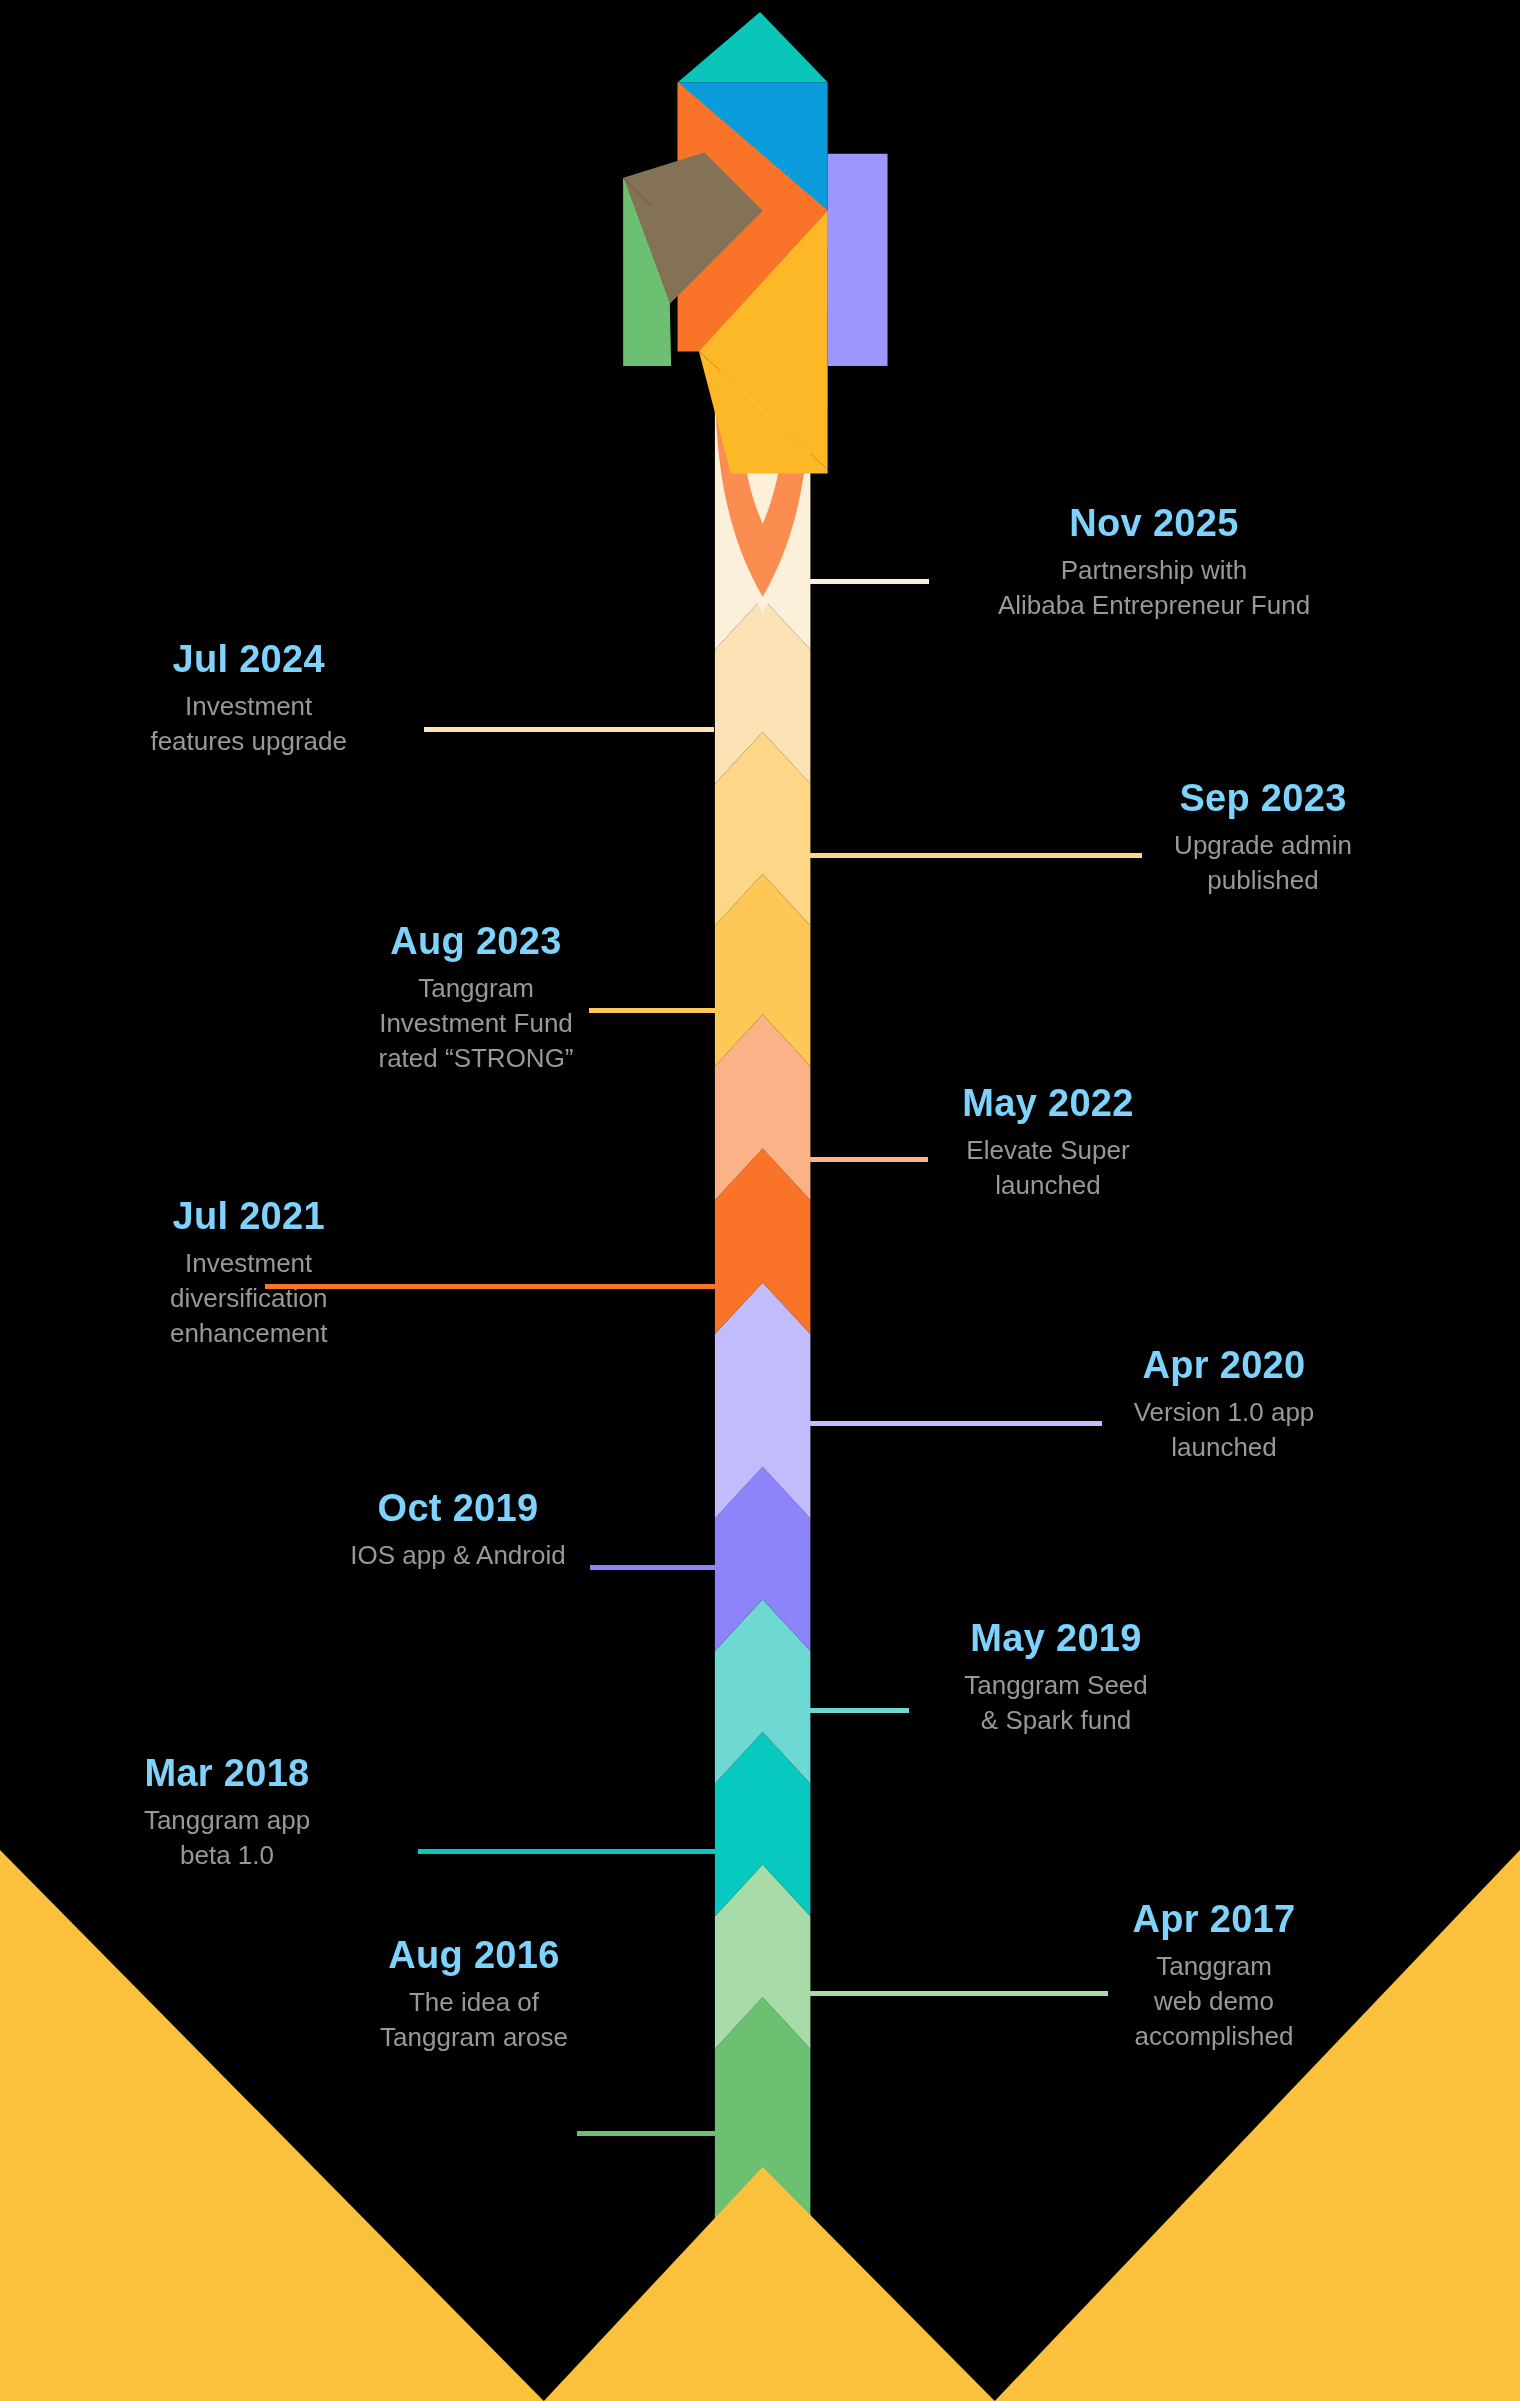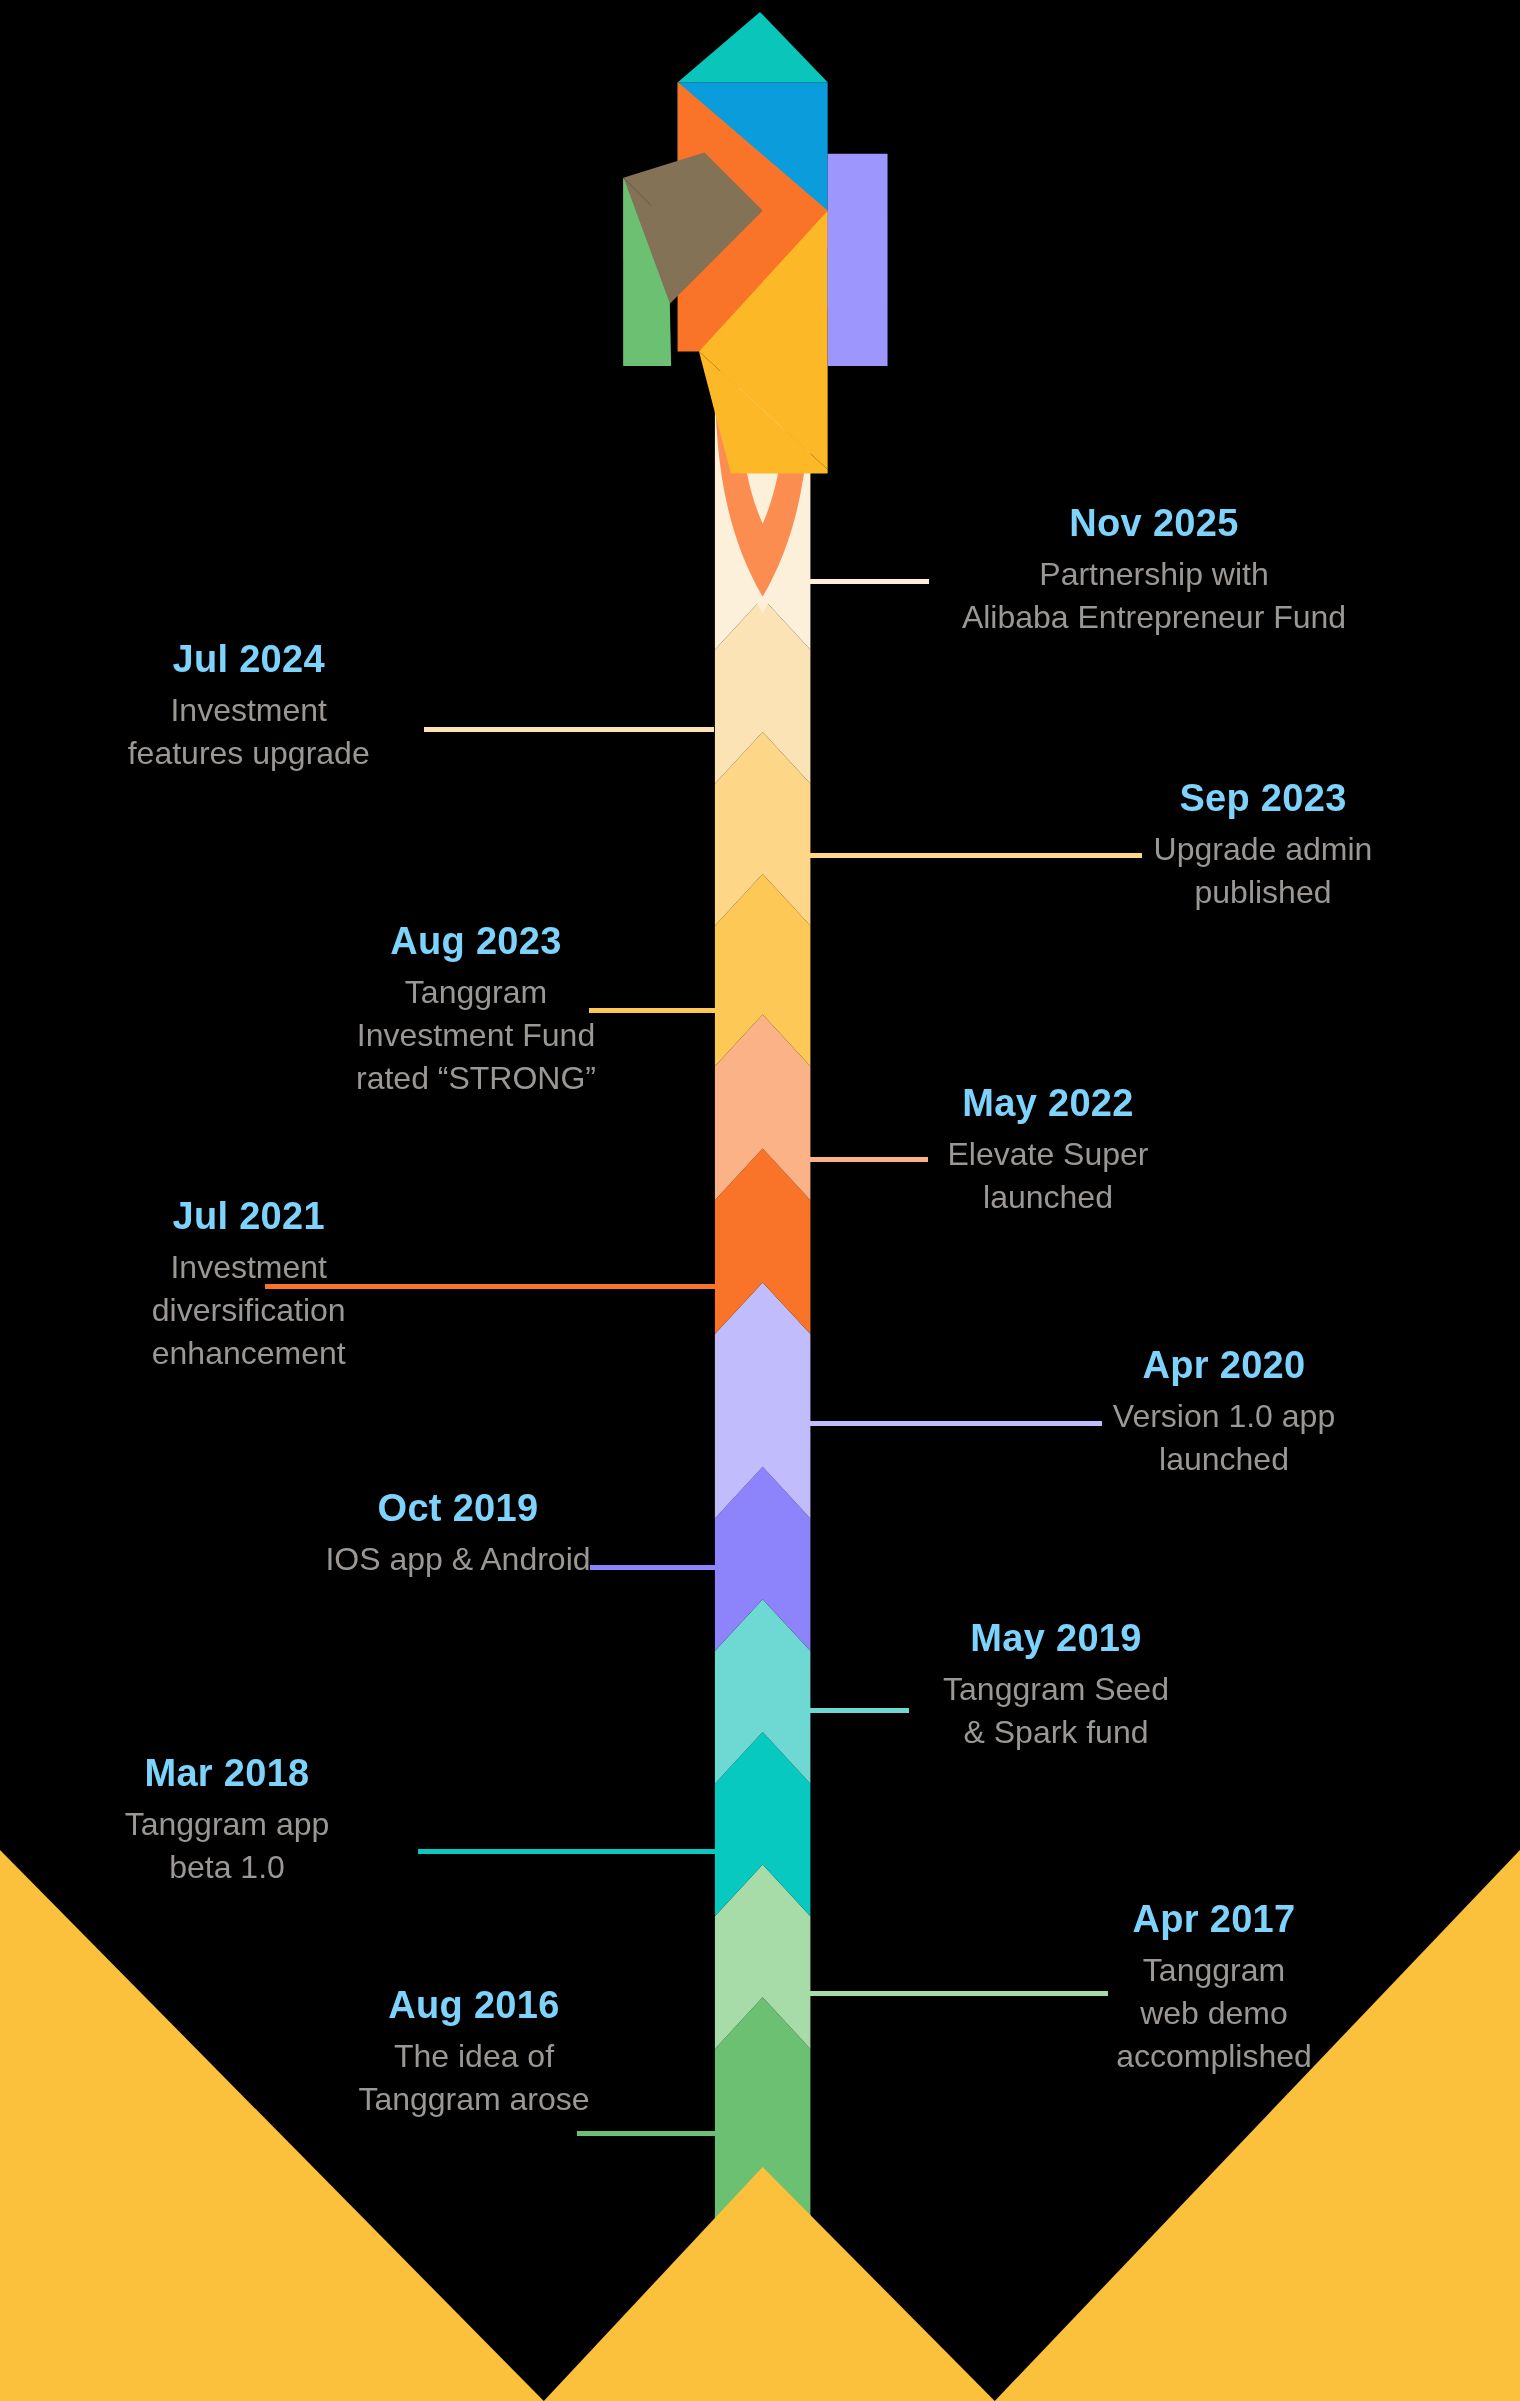--- a/index.html
+++ b/index.html
@@ -36,21 +36,21 @@
   .entry .date{
     font-size:38px;
     font-weight:bold;
     color:#7dd3fc;
     letter-spacing:0.3px;
     line-height:1.05;
     white-space:nowrap;
   }
   .entry .desc{
     margin-top:9.3px;
-    font-size:32px;
+    font-size:26px;
     font-weight:normal;
     color:#9b9795;
     line-height:1.34;
   }
   .entry .desc div{ white-space:nowrap; }
 
   
   .conn{
     position:absolute;
     height:4.6px;
@@ -227,21 +227,21 @@
 
   <div class="entry right" style="left:962px; top:1900px;">
     <div class="date">Apr 2017</div>
     <div class="desc">
       <div>Tanggram</div>
       <div>web demo</div>
       <div>accomplished</div>
     </div>
   </div>
 
-  <div class="entry left" style="left:222px; top:1986px;">
+  <div class="entry left" style="left:222px; top:1936px;">
     <div class="date">Aug 2016</div>
     <div class="desc">
       <div>The idea of</div>
       <div>Tanggram arose</div>
     </div>
   </div>
 
 </div>
 
 

